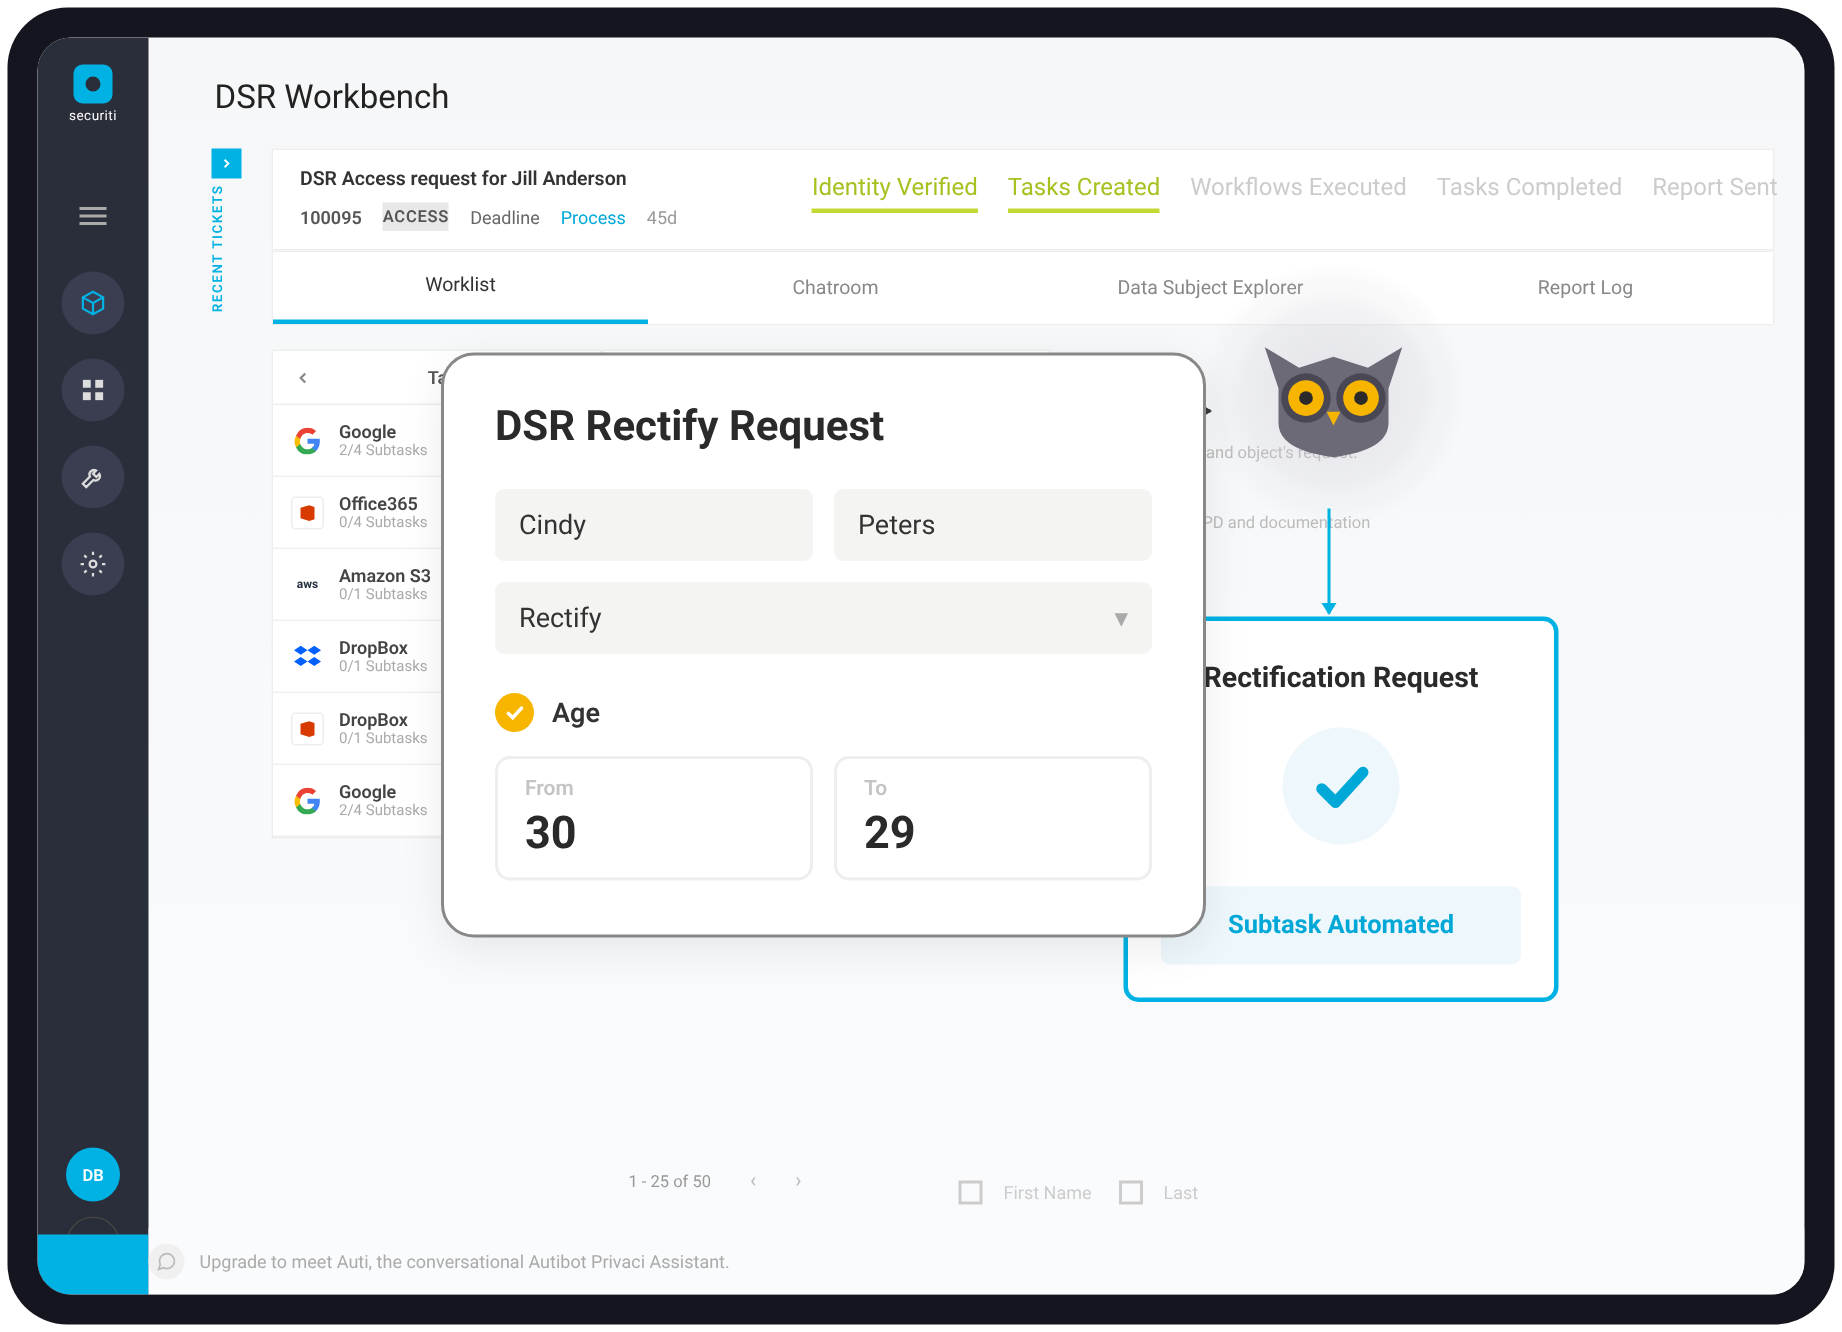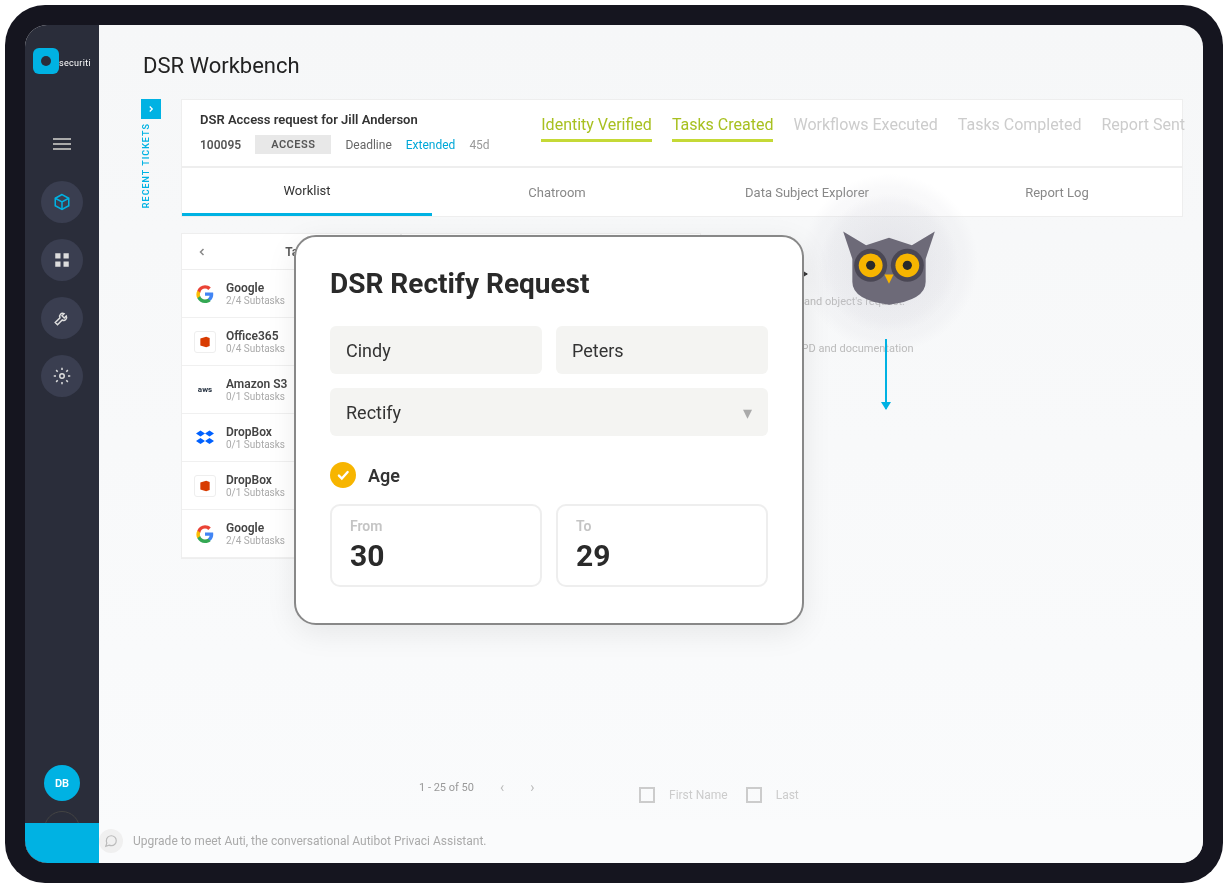--- a/index.html
+++ b/index.html
@@ -2,21 +2,21 @@
 <html><head>
 <meta charset="utf-8">
 <style>
 * { margin: 0; padding: 0; box-sizing: border-box; font-family: -apple-system, BlinkMacSystemFont, "Segoe UI", Roboto, sans-serif; }
 body { background: #fff; width: 1228px; height: 888px; overflow: hidden; }
 
 .device-frame { position: absolute; top: 5px; left: 5px; width: 1218px; height: 878px; background: #15151f; border-radius: 40px; padding: 20px; }
 .screen { width: 100%; height: 100%; background: linear-gradient(to bottom, #f6f7f8 0%, #fafbfc 100%); border-radius: 22px; overflow: hidden; position: relative; }
 
 .sidebar { position: absolute; left: 0; top: 0; width: 74px; height: 100%; background: #2a2d3a; display: flex; flex-direction: column; align-items: center; padding-top: 8px; }
-.logo { width: 58px; height: 60px; display: flex; flex-direction: row; align-items: center; justify-content: center; color: #fff; margin-bottom: 30px; }
+.logo { width: 58px; height: 60px; display: flex; flex-direction: column; align-items: center; justify-content: center; color: #fff; margin-bottom: 30px; }
 .logo-icon { width: 26px; height: 26px; background: #00b2e3; border-radius: 6px; margin-bottom: 4px; position: relative; }
 .logo-icon::before { content: ''; position: absolute; width: 10px; height: 10px; background: #2a2d3a; border-radius: 50%; top: 8px; left: 8px; }
 .logo-text { font-size: 9px; color: #fff; letter-spacing: 0.3px; }
 
 .nav-item { width: 42px; height: 42px; border-radius: 50%; background: #3a3e50; margin-bottom: 16px; display: flex; align-items: center; justify-content: center; cursor: pointer; }
 .nav-item.plain { background: transparent; }
 .nav-item svg { width: 18px; height: 18px; }
 
 .avatar-stack { margin-top: auto; margin-bottom: 16px; display: flex; flex-direction: column; gap: 10px; align-items: flex-end; }
 .avatar { width: 36px; height: 36px; border-radius: 50%; display: flex; align-items: center; justify-content: center; font-size: 11px; font-weight: 600; color: #fff; }
@@ -31,21 +31,21 @@
 
 .expand-badge { position: absolute; left: 42px; top: 74px; width: 20px; height: 20px; background: #00b2e3; display: flex; align-items: center; justify-content: center; cursor: pointer; }
 
 .recent-tickets { position: absolute; left: 42px; top: 98px; writing-mode: vertical-rl; transform: rotate(180deg); font-size: 9px; letter-spacing: 1px; color: #00b2e3; font-weight: 600; }
 
 .header-card { position: absolute; left: 82px; top: 74px; right: 20px; height: 68px; background: #fff; border: 1px solid #eee; display: flex; align-items: flex-start; padding: 12px 18px; }
 .header-left { display: flex; flex-direction: column; gap: 8px; }
 .req-title { font-size: 13px; font-weight: 600; color: #333; }
 .req-meta { display: flex; align-items: center; gap: 14px; font-size: 12px; }
 .req-id { color: #555; font-weight: 600; }
-.req-badge { background: #e8e8e8; color: #555; padding: 3px 16px; font-size: 11px; letter-spacing: 0.5px; font-weight: 600; }
+.req-badge { background: #e8e8e8; color: #555; padding: 3px 0; font-size: 11px; letter-spacing: 0.5px; font-weight: 600; }
 .req-deadline-label { color: #666; }
 .req-extended { color: #00a8d8; }
 .req-days { color: #999; }
 
 .progress-row { position: absolute; right: 18px; top: 90px; display: flex; gap: 20px; font-size: 16px; }
 .progress-item { color: #ccc; position: relative; padding-bottom: 8px; }
 .progress-item.done { color: #a8c020; }
 .progress-item.done::after { content: ''; position: absolute; bottom: 0; left: 0; right: 0; height: 3px; background: #c5d936; }
 
 .tabs { position: absolute; left: 82px; top: 142px; right: 20px; height: 50px; background: #fff; border: 1px solid #eee; display: flex; }
@@ -193,21 +193,21 @@
       </div>
       <div class="recent-tickets">RECENT TICKETS</div>
 
       <div class="header-card">
         <div class="header-left">
           <div class="req-title">DSR Access request for Jill Anderson</div>
           <div class="req-meta">
             <span class="req-id">100095</span>
             <span class="req-badge">ACCESS</span>
             <span class="req-deadline-label">Deadline</span>
-            <span class="req-extended">Extended</span>
+            <span class="req-extended">Process</span>
             <span class="req-days">45d</span>
           </div>
         </div>
       </div>
 
       <div class="progress-row" id="progress-row">
           <div class="progress-item done">Identity Verified</div>
           <div class="progress-item done">Tasks Created</div>
           <div class="progress-item">Workflows Executed</div>
           <div class="progress-item">Tasks Completed</div>
@@ -363,20 +363,29 @@
           <circle cx="40" cy="52" r="13" fill="#f7b500"></circle>
           <circle cx="80" cy="52" r="13" fill="#f7b500"></circle>
           <circle cx="40" cy="52" r="5" fill="#2a2a2a"></circle>
           <circle cx="80" cy="52" r="5" fill="#2a2a2a"></circle>
           <path d="M55 62 L65 62 L60 72 Z" fill="#f7b500"></path>
         </svg>
       </div>
 
       <div class="arrow-down"></div>
 
+      <div class="result-card">
+        <div class="result-title">Rectification Request</div>
+        <div class="result-check-wrap">
+          <svg width="44" height="44" viewBox="0 0 24 24" fill="none" stroke="#00a8d8" stroke-width="4" stroke-linecap="round" stroke-linejoin="round">
+              <path d="M5 13l5 5L20 7"></path>
+            </svg>
+        </div>
+        <div class="result-btn">Subtask Automated</div>
+      </div>
 
       <div class="modal">
         <div class="modal-title">DSR Rectify Request</div>
         <div class="name-row">
           <div class="field">Cindy</div>
           <div class="field">Peters</div>
         </div>
         <div class="select-field">
           <span>Rectify</span>
           <span class="select-caret">▾</span>

